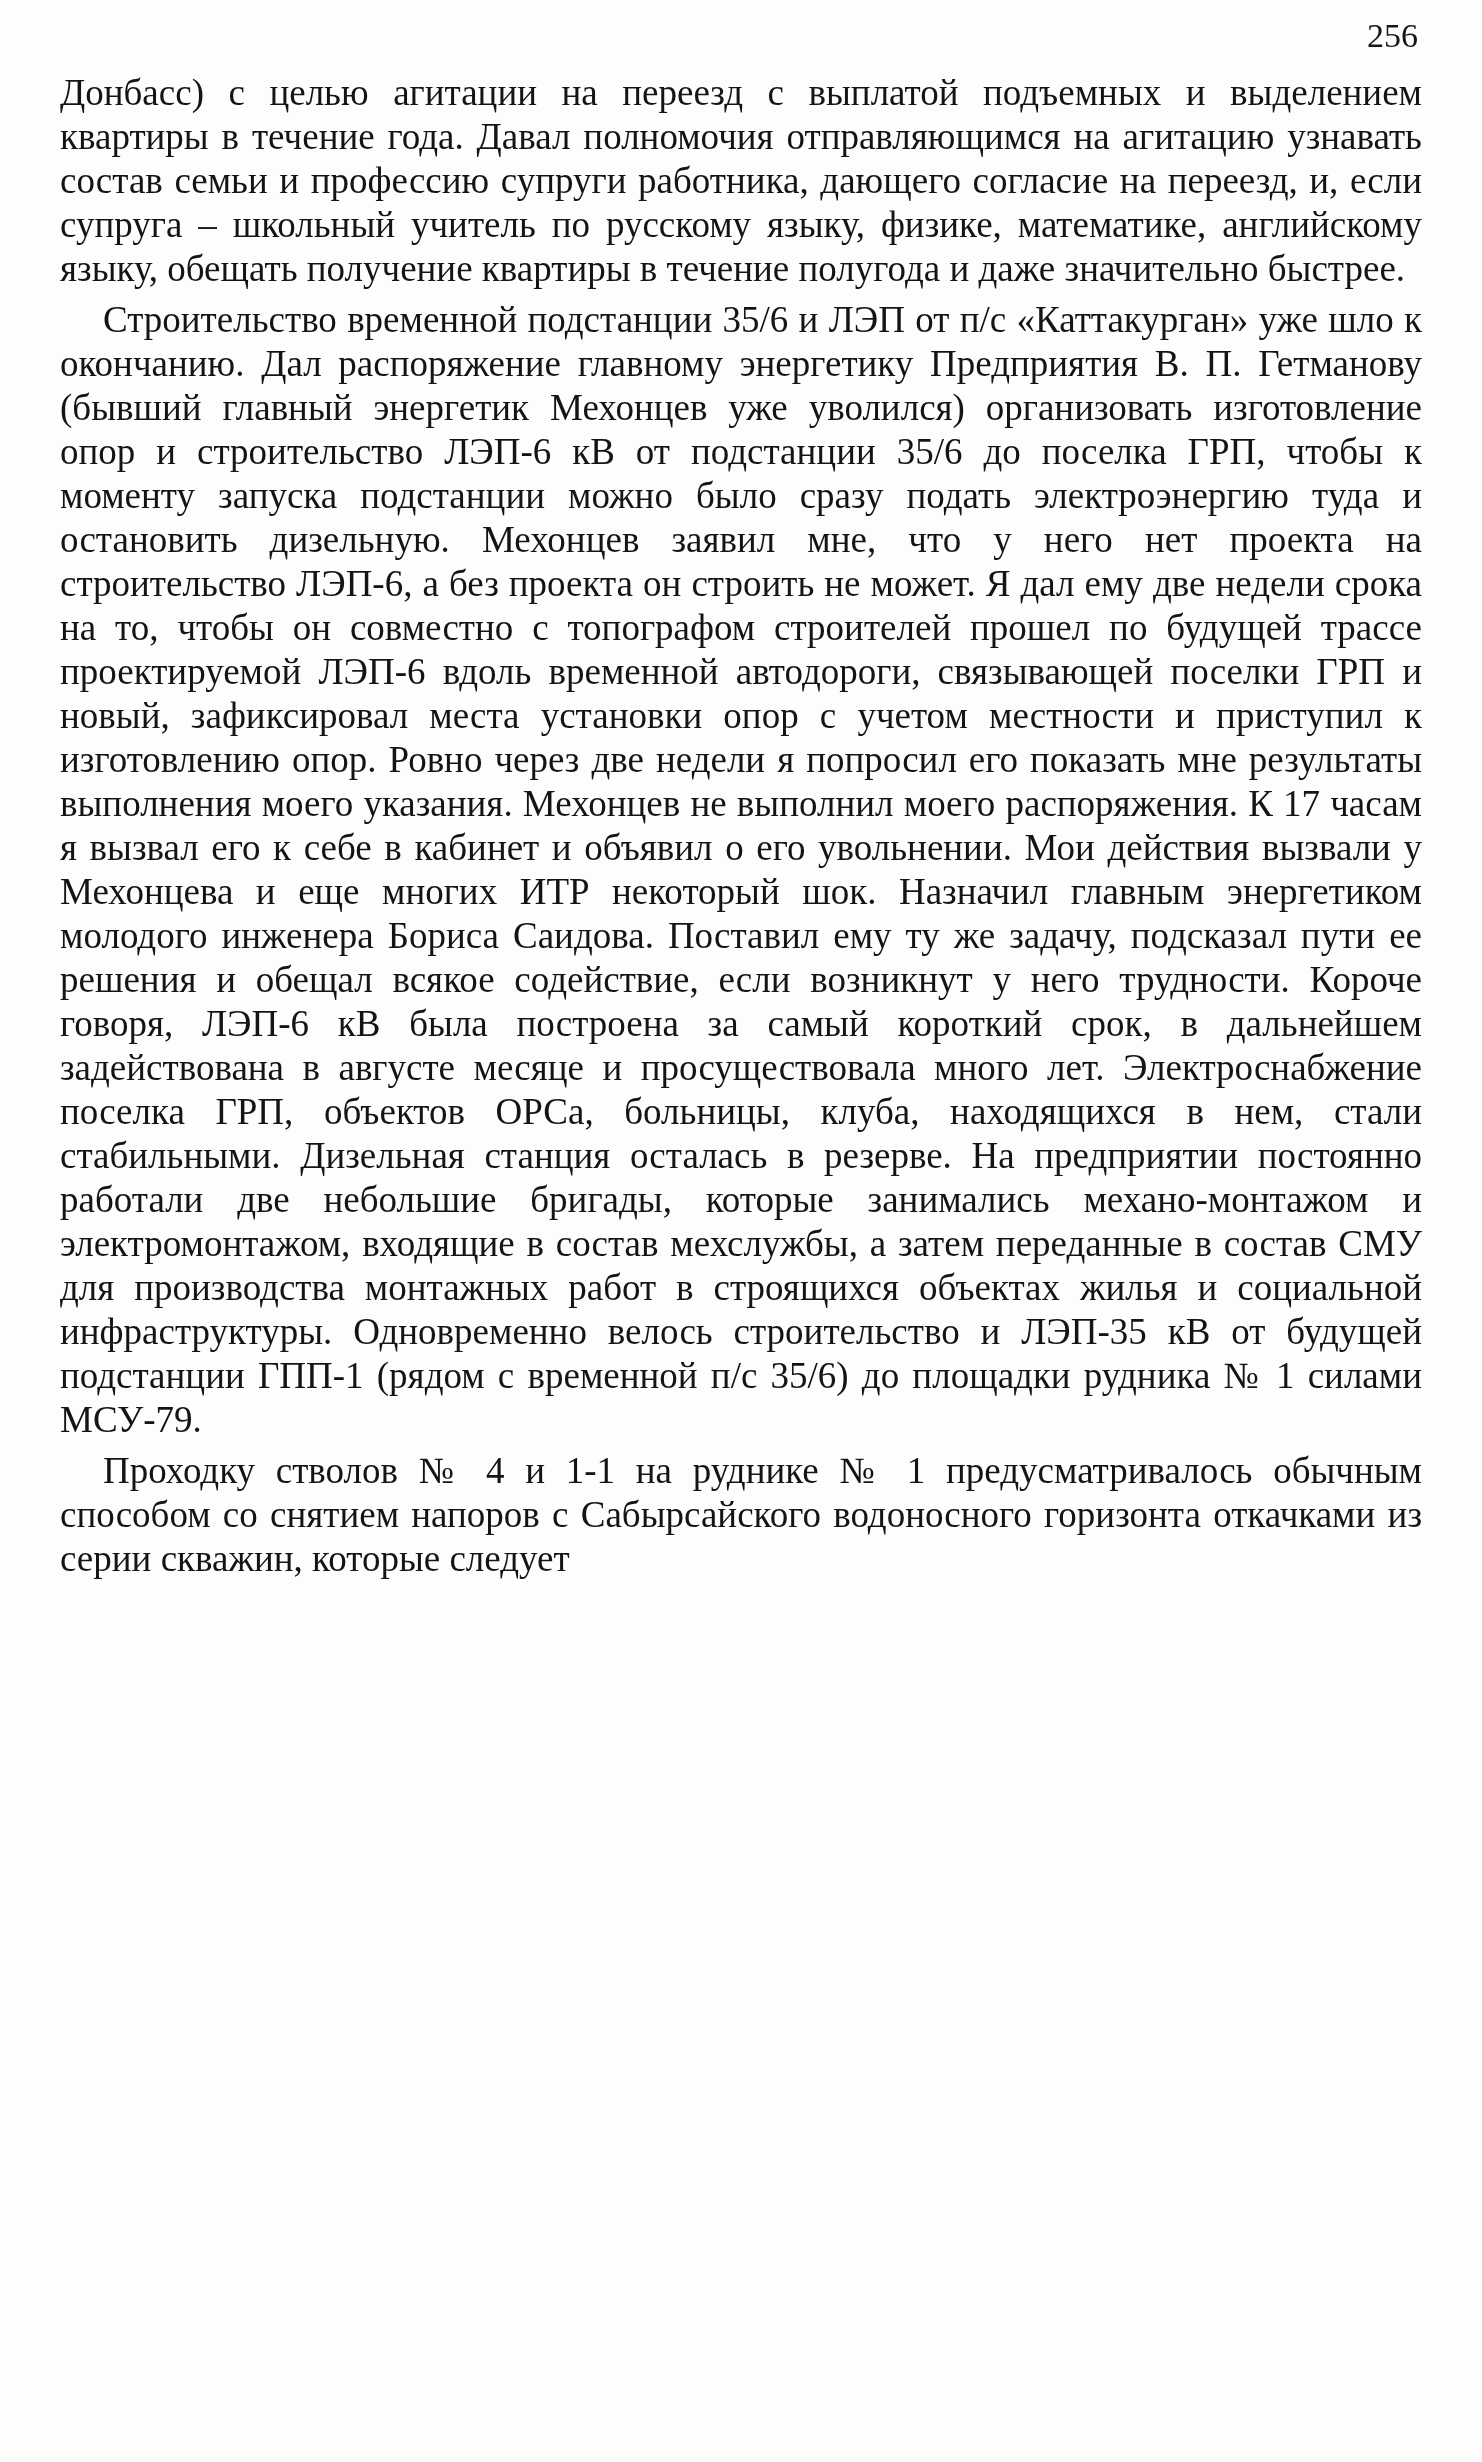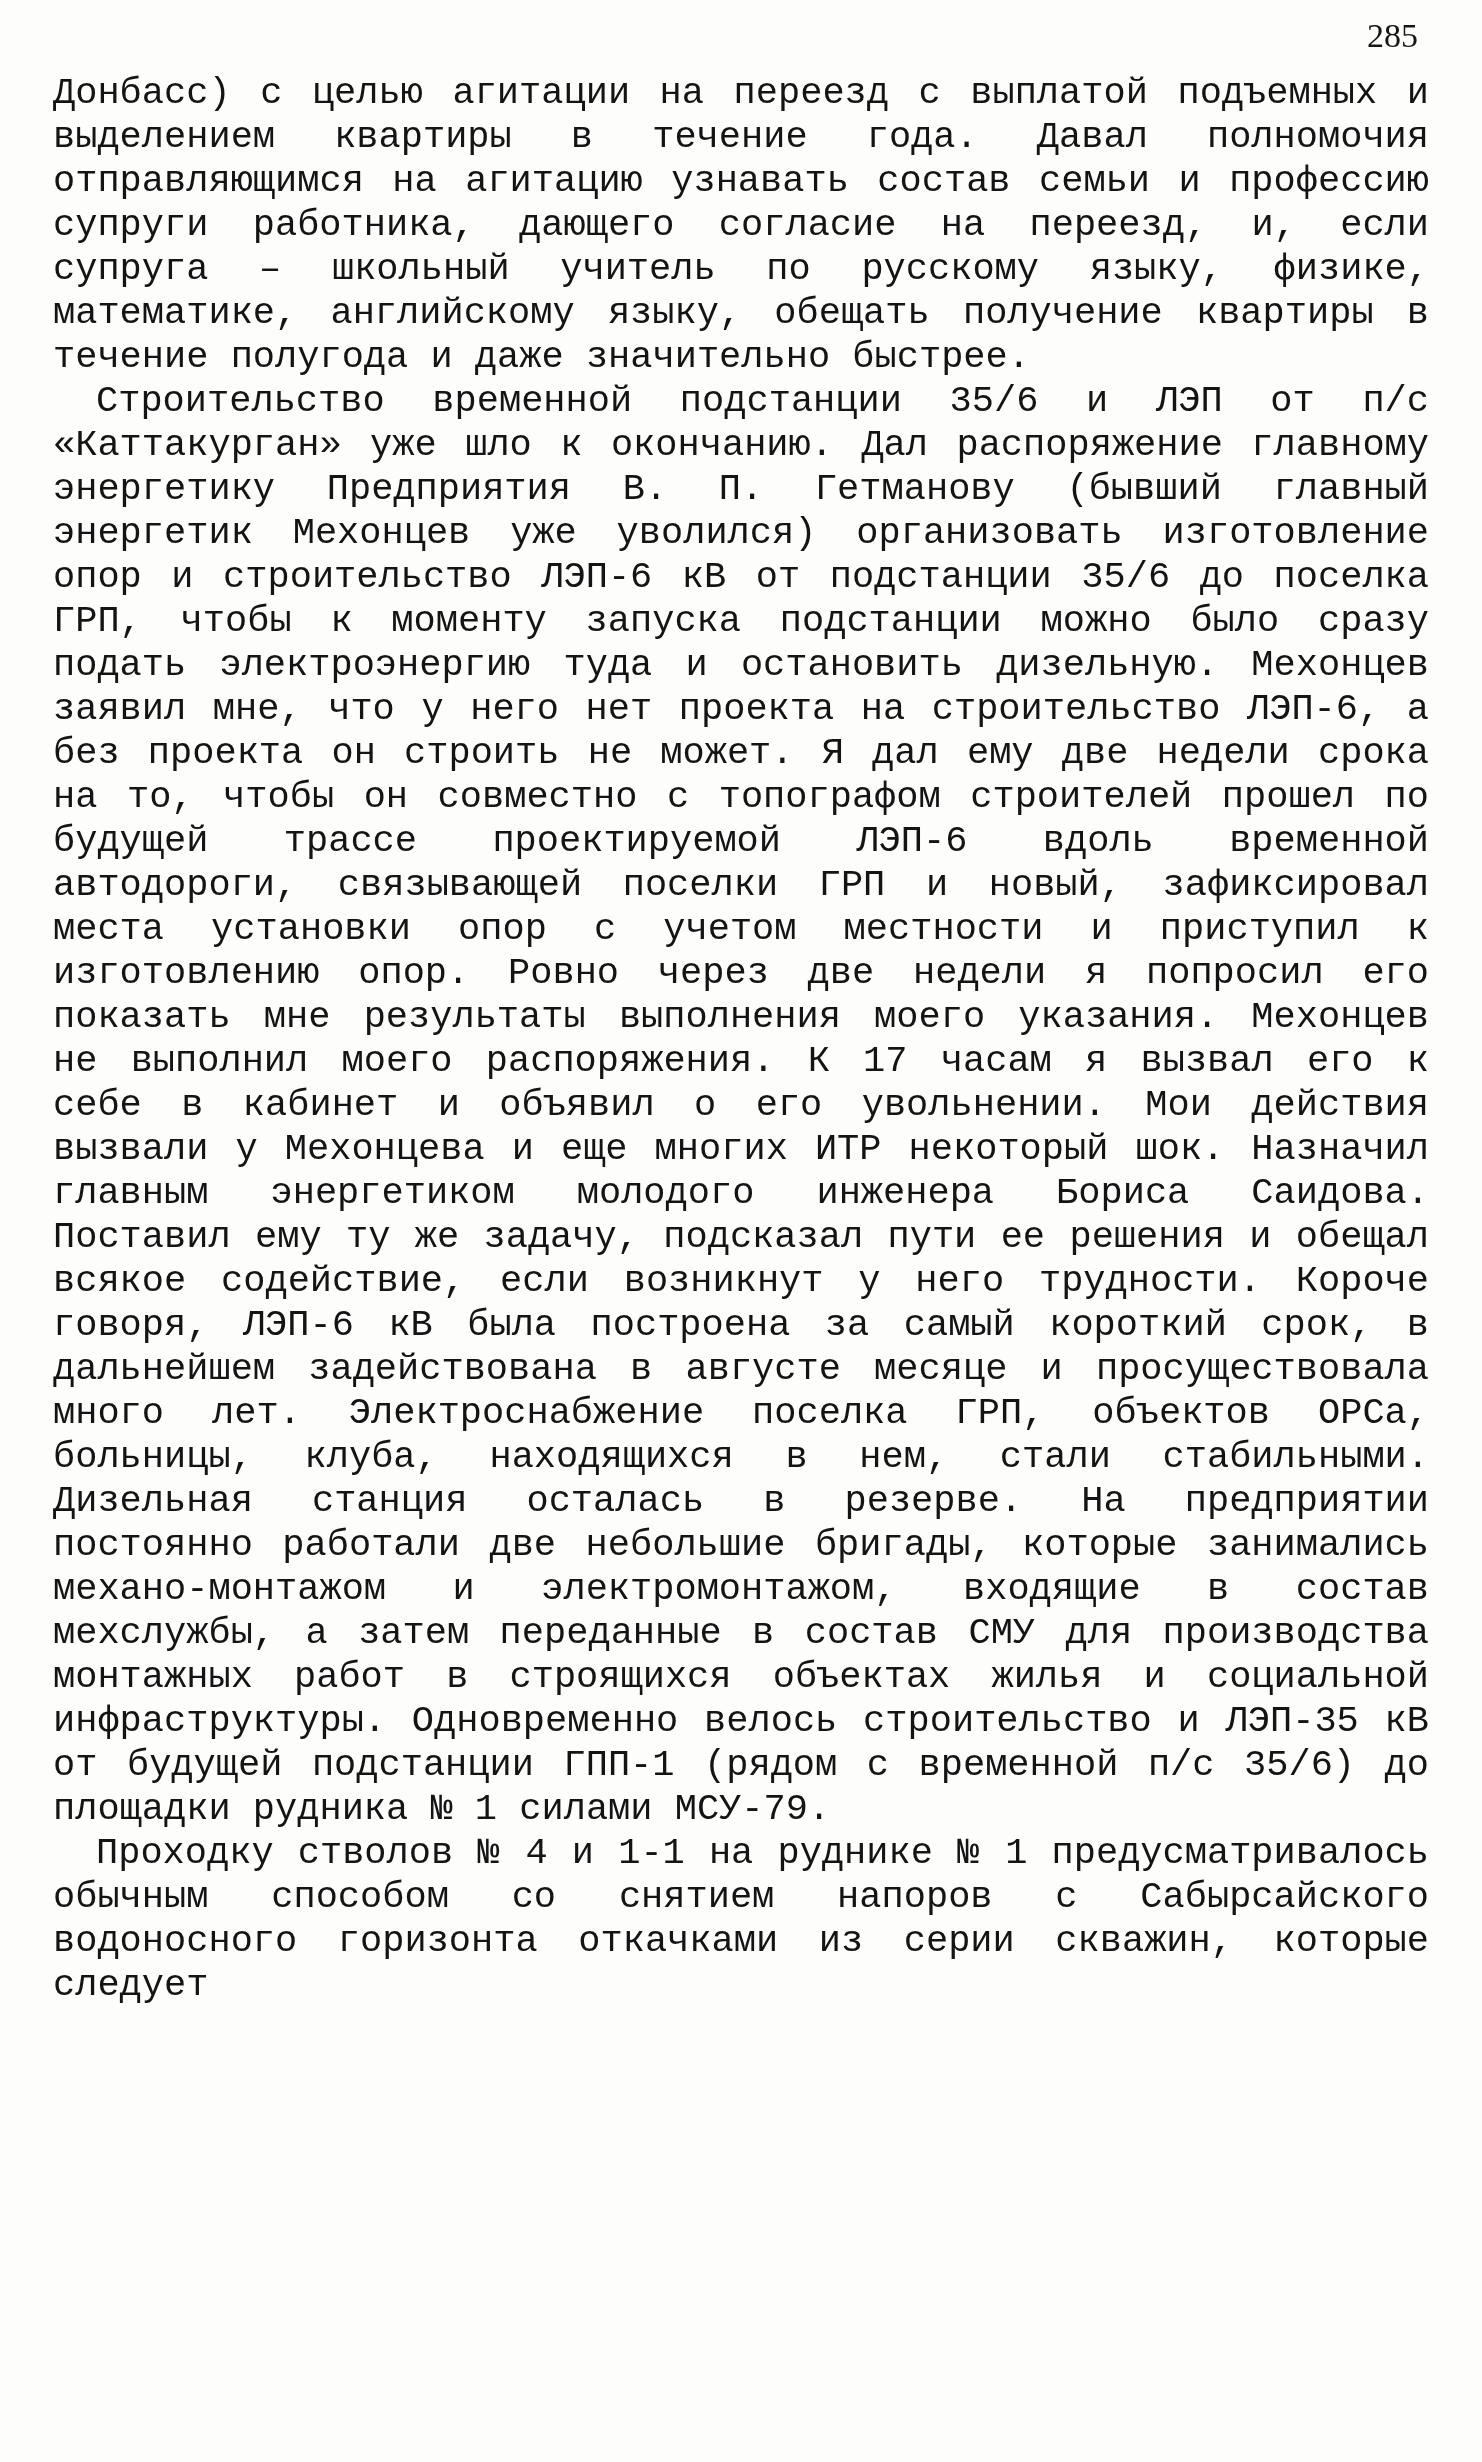--- a/index.html
+++ b/index.html
@@ -26,32 +26,31 @@
     padding-right: 11px;
     color: #161616;
   }
   .text-block {
     margin-top: 15px;
     font-size: 37px;
     line-height: 44px;
     text-align: justify;
   }
   .para {
-    margin: 0;
+    margin: 7px;
     text-indent: 43px;
-    font-family: Liberation Mono, monospace;
   }
   .para.no-indent {
     text-indent: 0;
   }
 </style>
 </head>
 <body>
 
 <div class="page">
-  <div class="page-number">285</div>
+  <div class="page-number">256</div>
   <div class="text-block">
     <p class="para no-indent">Донбасс) с целью агитации на переезд с выплатой подъемных и выделением квартиры в течение года. Давал полномочия отправляющимся на агитацию узнавать состав семьи и профессию супруги работника, дающего согласие на переезд, и, если супруга – школьный учитель по русскому языку, физике, математике, английскому языку, обещать получение квартиры в течение полугода и даже значительно быстрее.</p>
     <p class="para">Строительство временной подстанции 35/6 и ЛЭП от п/с «Каттакурган» уже шло к окончанию. Дал распоряжение главному энергетику Предприятия В. П. Гетманову (бывший главный энергетик Мехонцев уже уволился) организовать изготовление опор и строительство ЛЭП-6 кВ от подстанции 35/6 до поселка ГРП, чтобы к моменту запуска подстанции можно было сразу подать электроэнергию туда и остановить дизельную. Мехонцев заявил мне, что у него нет проекта на строительство ЛЭП-6, а без проекта он строить не может. Я дал ему две недели срока на то, чтобы он совместно с топографом строителей прошел по будущей трассе проектируемой ЛЭП-6 вдоль временной автодороги, связывающей поселки ГРП и новый, зафиксировал места установки опор с учетом местности и приступил к изготовлению опор. Ровно через две недели я попросил его показать мне результаты выполнения моего указания. Мехонцев не выполнил моего распоряжения. К 17 часам я вызвал его к себе в кабинет и объявил о его увольнении. Мои действия вызвали у Мехонцева и еще многих ИТР некоторый шок. Назначил главным энергетиком молодого инженера Бориса Саидова. Поставил ему ту же задачу, подсказал пути ее решения и обещал всякое содействие, если возникнут у него трудности. Короче говоря, ЛЭП-6 кВ была построена за самый короткий срок, в дальнейшем задействована в августе месяце и просуществовала много лет. Электроснабжение поселка ГРП, объектов ОРСа, больницы, клуба, находящихся в нем, стали стабильными. Дизельная станция осталась в резерве. На предприятии постоянно работали две небольшие бригады, которые занимались механо-монтажом и электромонтажом, входящие в состав мехслужбы, а затем переданные в состав СМУ для производства монтажных работ в строящихся объектах жилья и социальной инфраструктуры. Одновременно велось строительство и ЛЭП-35 кВ от будущей подстанции ГПП-1 (рядом с временной п/с 35/6) до площадки рудника № 1 силами МСУ-79.</p>
     <p class="para">Проходку стволов № 4 и 1-1 на руднике № 1 предусматривалось обычным способом со снятием напоров с Сабырсайского водоносного горизонта откачками из серии скважин, которые следует</p>
   </div>
 </div>
 
 
 </body></html>

